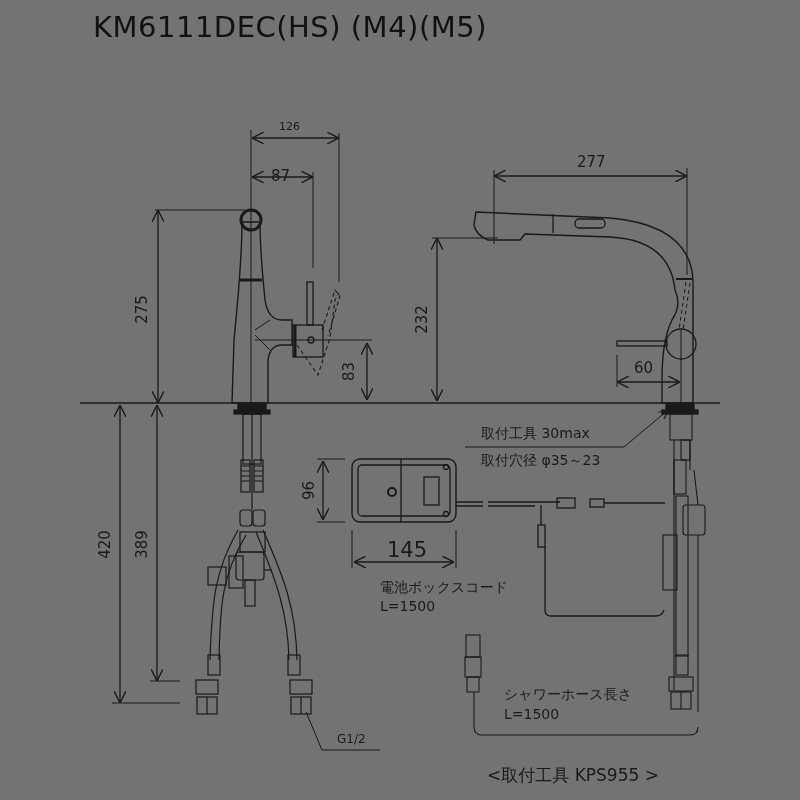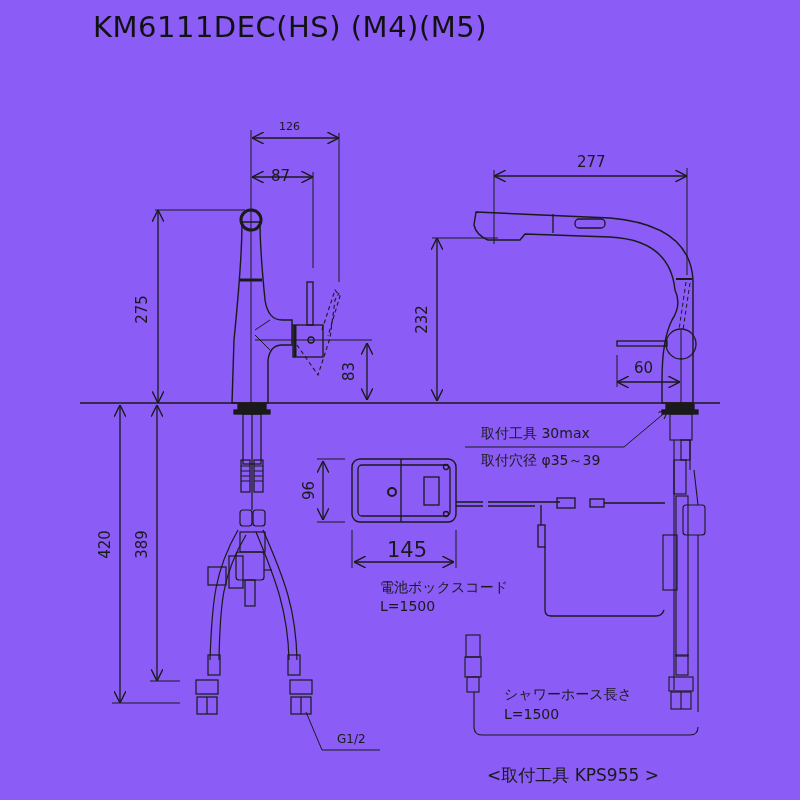--- a/index.html
+++ b/index.html
@@ -1,16 +1,16 @@
 <!DOCTYPE html>
 <html><head>
 <meta charset="utf-8">
 <style>
   html,body{margin:0;padding:0;background:#fff;}
-  #stage{position:relative;width:800px;height:800px;overflow:hidden;background:#8b5cf6;font-family:"DejaVu Sans","Liberation Sans",sans-serif;color:#1a1a1a;}
+  #stage{position:relative;width:800px;height:800px;overflow:hidden;background:#737373;font-family:"DejaVu Sans","Liberation Sans",sans-serif;color:#1a1a1a;}
   .title{position:absolute;left:93px;top:10px;font-size:29px;letter-spacing:0.5px;font-family:"DejaVu Sans",sans-serif;color:#111;}
   svg{position:absolute;left:0;top:0;}
   .note{position:absolute;font-size:14px;color:#1a1a1a;white-space:nowrap;line-height:19px;}
   .footer{position:absolute;left:487px;top:764px;font-size:17px;color:#1a1a1a;}
 </style>
 </head>
 <body>
 
 <div id="stage">
   <div class="title">KM6111DEC(HS) (M4)(M5)</div>
@@ -178,21 +178,21 @@
 
   <div class="note" style="left:577px;top:153px;font-size:15px;">277</div>
   <div class="note" style="left:408px;top:310px;font-size:15px;transform:rotate(-90deg);">232</div>
   <div class="note" style="left:634px;top:359px;font-size:15px;">60</div>
 
   <div class="note" style="left:91px;top:535px;font-size:15px;transform:rotate(-90deg);">420</div>
   <div class="note" style="left:128px;top:535px;font-size:15px;transform:rotate(-90deg);">389</div>
   <div class="note" style="left:337px;top:730px;font-size:12px;">G1/2</div>
 
   <div class="note" style="left:481px;top:424px;">取付工具 30max</div>
-  <div class="note" style="left:481px;top:451px;">取付穴径 φ35～39</div>
+  <div class="note" style="left:481px;top:451px;">取付穴径 φ35～23</div>
 
   <div class="note" style="left:300px;top:481px;font-size:15px;transform:rotate(-90deg);">96</div>
   <div class="note" style="left:387px;top:541px;font-size:21px;">145</div>
   <div class="note" style="left:380px;top:578px;">電池ボックスコード</div>
   <div class="note" style="left:380px;top:597px;">L=1500</div>
 
   <div class="note" style="left:504px;top:685px;">シャワーホース長さ</div>
   <div class="note" style="left:504px;top:705px;">L=1500</div>
 
   <div class="footer">&lt;取付工具 KPS955 &gt;</div>

